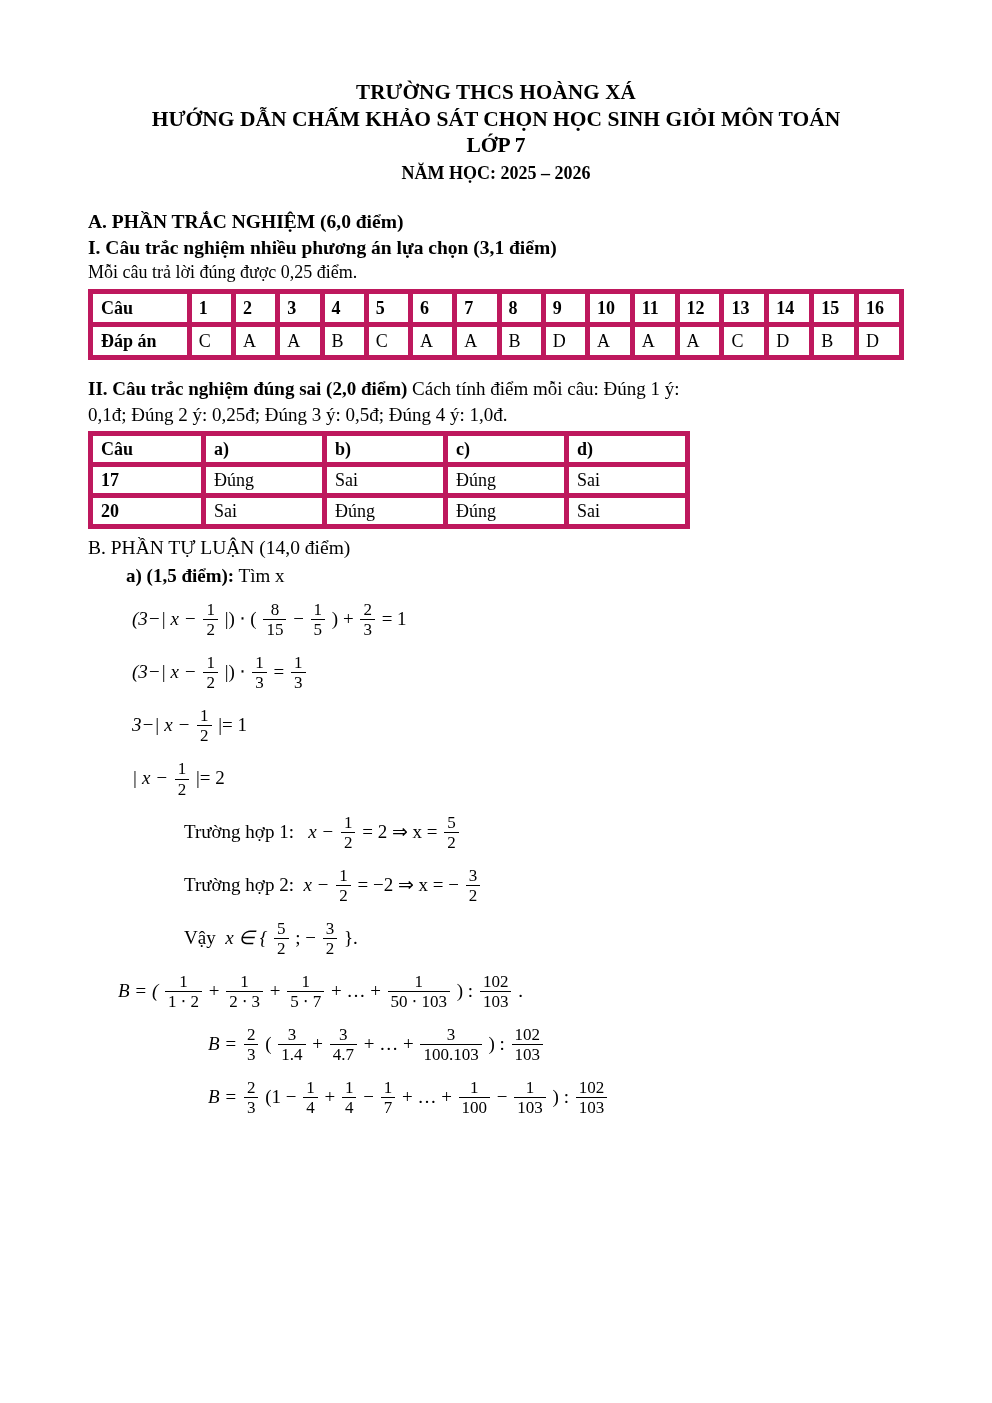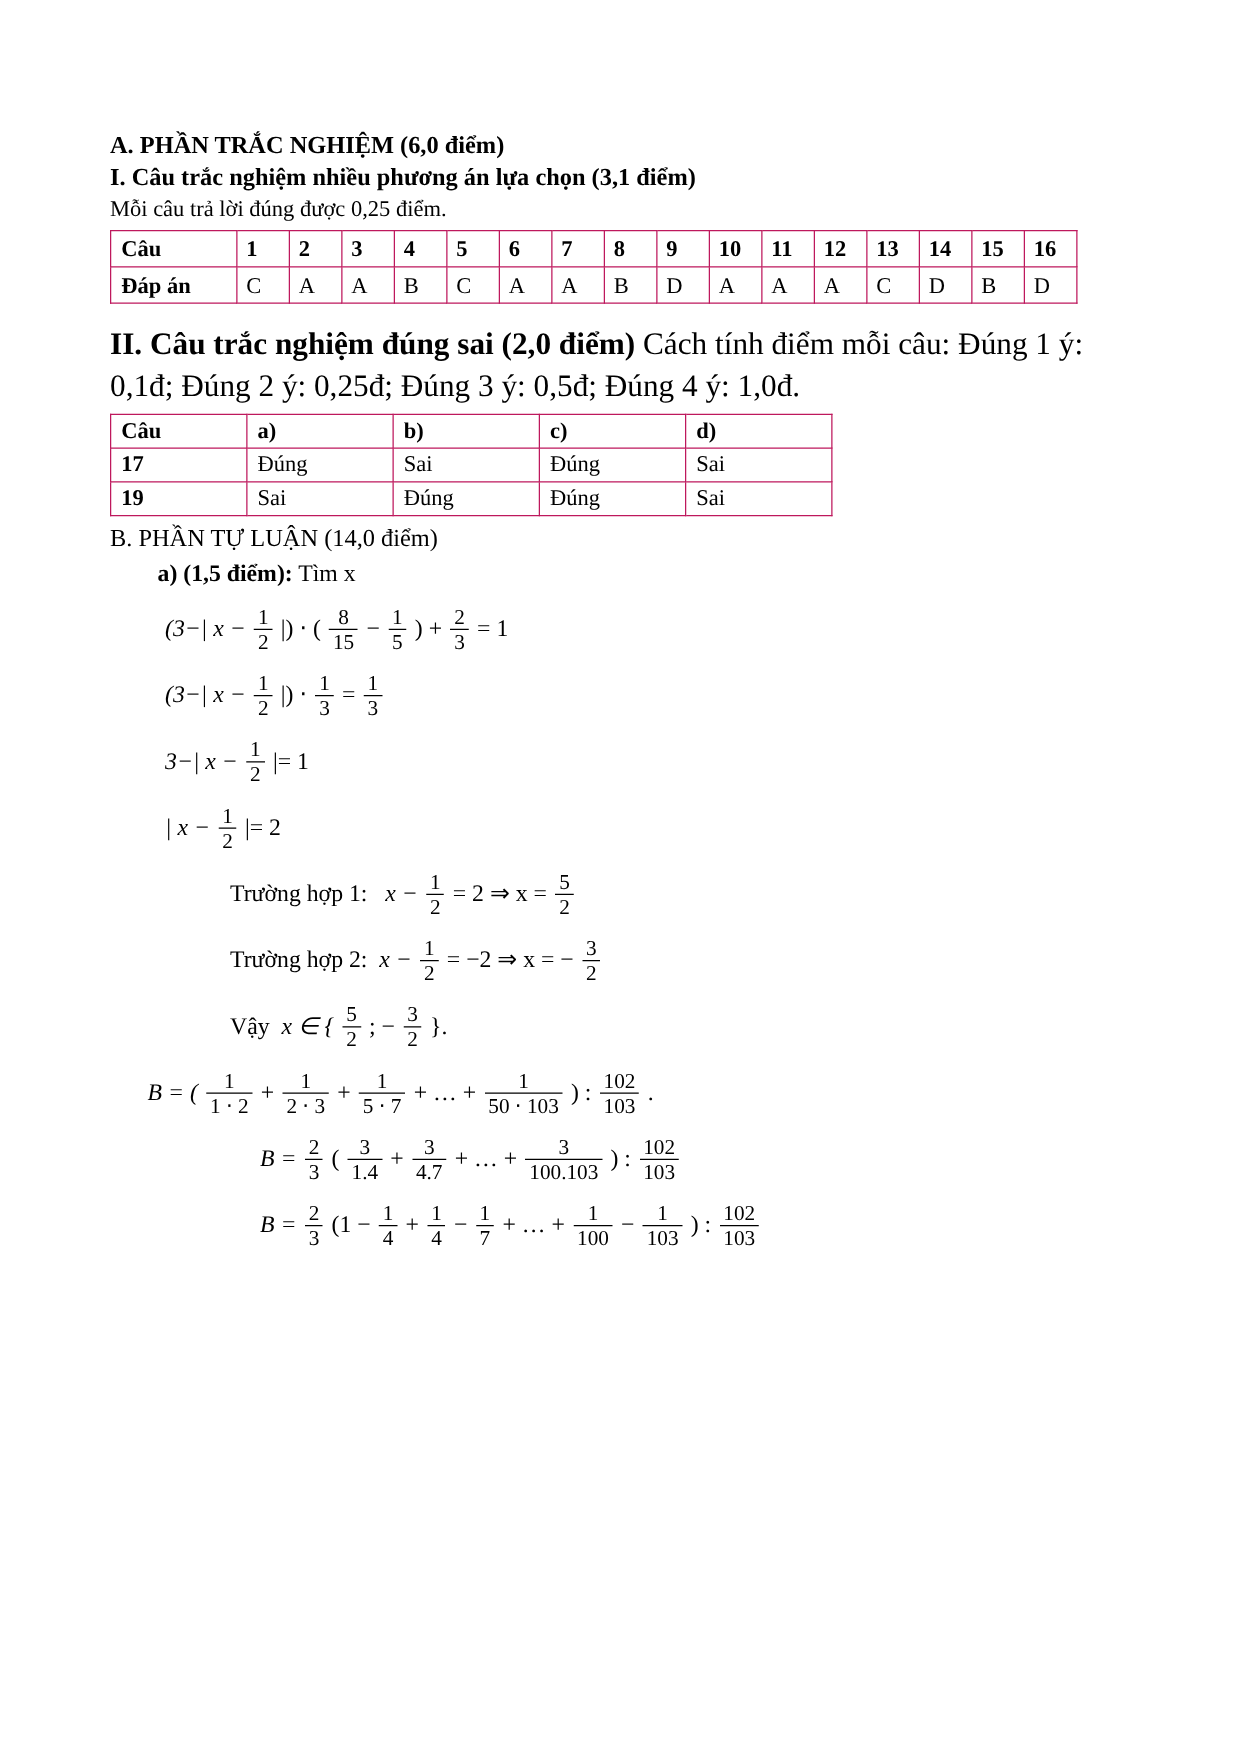--- a/index.html
+++ b/index.html
@@ -38,33 +38,33 @@
   .sec2 {
     font-weight: bold;
     font-size: 19.5px;
     margin-top: 4px;
   }
   .plain {
     font-size: 18px;
     margin-top: 3px;
   }
   .mixed {
-    font-size: 25px;
+    font-size: 19px;
     margin-top: 16px;
     line-height: 1.35;
   }
   .mixed b { font-weight: bold; }
 
   table.grid {
     border-collapse: collapse;
     margin-top: 6px;
     font-size: 18px;
   }
   table.grid td, table.grid th {
-    border: 1px solid #be185d;
+    border: 5px solid #be185d;
     padding: 3px 6px;
     text-align: left;
     font-weight: normal;
     height: 22px;
     margin-left: 23px;
   }
   table.grid .hd { font-weight: bold; }
 
   
   #answer-table td:first-child,
@@ -110,20 +110,26 @@
   }
   .frac .num { display: block; padding: 0 3px; }
   .frac .den { display: block; border-top: 1.2px solid #000; padding: 0 3px; }
   .op { font-style: normal; }
 </style>
 </head>
 <body>
 
 <div class="page">
 
+  <div class="hdr">
+    <div class="l1">TRƯỜNG THCS HOÀNG XÁ</div>
+    <div class="l2">HƯỚNG DẪN CHẤM  KHẢO SÁT CHỌN HỌC SINH GIỎI MÔN TOÁN</div>
+    <div class="l3">LỚP 7</div>
+    <div class="l4">NĂM HỌC: 2025 – 2026</div>
+  </div>
 
   <div class="sec">A. PHẦN TRẮC NGHIỆM (6,0 điểm)</div>
   <div class="sec2">I. Câu trắc nghiệm nhiều phương án lựa chọn (3,1 điểm)</div>
   <div class="plain">Mỗi câu trả lời đúng được 0,25 điểm.</div>
 
   <table class="grid" id="answer-table">
     <tbody>
         <tr>
       <td class="hd">Câu</td>
       <td class="cell hd">1</td>
@@ -180,21 +186,21 @@
       <td class="c4 hd">d)</td>
     </tr>
     <tr>
       <td class="c0 hd">17</td>
       <td class="c1">Đúng</td>
       <td class="c2">Sai</td>
       <td class="c3">Đúng</td>
       <td class="c4">Sai</td>
     </tr>
     <tr>
-      <td class="c0 hd">19</td>
+      <td class="c0 hd">20</td>
       <td class="c1">Sai</td>
       <td class="c2">Đúng</td>
       <td class="c3">Đúng</td>
       <td class="c4">Sai</td>
     </tr>
   </tbody>
     </table>
 
   <div class="b-sec">B. PHẦN TỰ LUẬN (14,0 điểm)</div>
 

